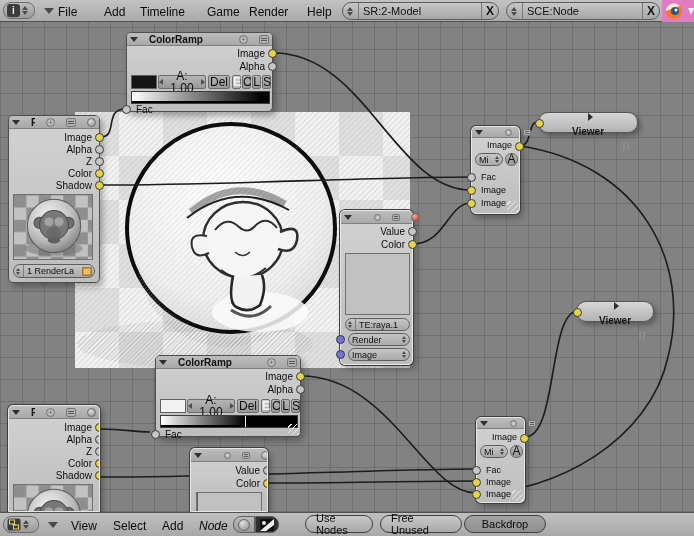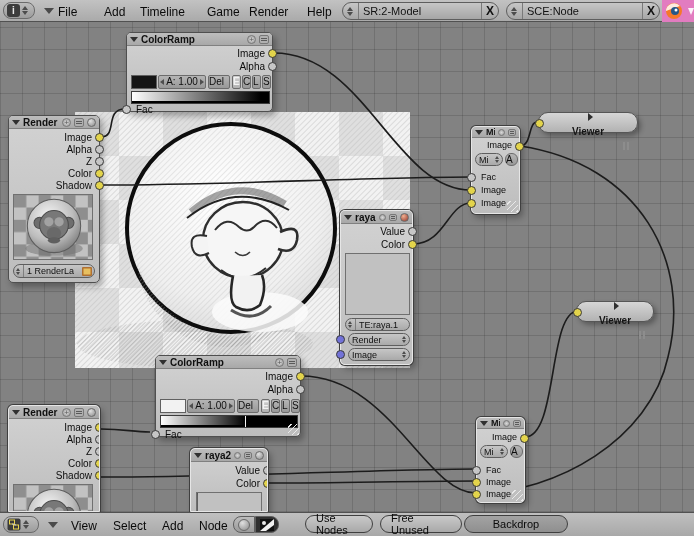--- a/index.html
+++ b/index.html
@@ -33,38 +33,38 @@
       repeating-linear-gradient(0deg, rgba(0,0,0,0.13) 0 1px, transparent 1px 22px),
       repeating-linear-gradient(90deg, rgba(0,0,0,0.13) 0 1px, transparent 1px 22px);
     overflow:hidden;}
   #backdrop{position:absolute;left:75px;top:90px;width:335px;height:256px;}
   #wires{position:absolute;left:0;top:0;width:694px;height:490px;pointer-events:none;}
   
   .node{position:absolute;background:linear-gradient(#d2d2d2,#bdbdbd);border:1px solid #4f4f4f;
     border-radius:5px;box-shadow:3px 4px 6px rgba(0,0,0,0.30);font-size:10px;}
   .node.sel{border:1px solid #e6e6e6;box-shadow:0 0 0 1px #3f3f3f,3px 4px 6px rgba(0,0,0,0.30);}
   .nhead{position:absolute;left:0;top:0;right:0;height:13px;background:linear-gradient(#bdbdbd,#a8a8a8);
-    border-bottom:1px solid #808080;border-radius:4px 4px 0 0;display:flex;align-items:center;padding:0 3px;gap:3px;}
+    border-bottom:1px solid #808080;border-radius:4px 4px 0 0;display:flex;align-items:center;padding:0 3px;gap:11px;}
   .ntitle{font-size:10px;font-weight:bold;color:#101010;white-space:nowrap;overflow:hidden;flex:1;}
   .tri-c{width:0;height:0;border-left:4px solid transparent;border-right:4px solid transparent;border-top:5px solid #303030;flex:0 0 auto;}
   .tri-r{width:0;height:0;border-top:4px solid transparent;border-bottom:4px solid transparent;border-left:5px solid #303030;}
   .hic{flex:0 0 auto;}
   .ic-plus{width:9px;height:9px;border-radius:50%;background:radial-gradient(#d8d8d8,#9a9a9a);border:1px solid #787878;
     color:#555;font-size:8px;line-height:7px;text-align:center;}
   .ic-menu{width:10px;height:9px;border:1px solid #787878;border-radius:2px;background:#b0b0b0;
     display:flex;flex-direction:column;justify-content:center;gap:1px;padding:1px;}
   .ic-menu i{display:block;height:1px;background:#5a5a5a;}
   .ic-ball{width:9px;height:9px;border-radius:50%;border:1px solid #6a6a6a;background:radial-gradient(circle at 35% 30%,#e0e0e0,#8a8a8a);}
   .ic-ball.red{background:radial-gradient(circle at 35% 30%,#f2b090,#90352a);}
   .rlab{position:absolute;right:7px;font-size:10px;color:#0c0c0c;white-space:nowrap;}
   .llab{position:absolute;left:9px;font-size:10px;color:#0c0c0c;white-space:nowrap;}
   .sock{position:absolute;width:9px;height:9px;border-radius:50%;border:1px solid #3a3a3a;}
   .sock.y{background:#e3d44b;} .sock.g{background:#c6c6c6;} .sock.p{background:#7272d8;}
   .sbtn{position:absolute;height:14px;background:linear-gradient(#b5b5b5,#989898);border:1px solid #6c6c6c;
-    font-size:10px;text-align:left;line-height:12px;color:#0e0e0e;border-radius:2px;}
+    font-size:12px;text-align:center;line-height:12px;color:#0e0e0e;border-radius:2px;}
   .sbtn.active{background:linear-gradient(#cfcfcf,#b2b2b2);color:#f2f2f2;font-weight:bold;}
   .pillfield{position:absolute;border:1px solid #5e5e5e;border-radius:7px;
     background:linear-gradient(#c6c6c6,#a9a9a9);display:flex;align-items:center;overflow:hidden;font-size:9px;}
   .pillfield .sp{padding:0 2px;border-right:1px solid #7e7e7e;height:100%;display:flex;align-items:center;}
   .pillfield .sp2{padding:0 2px;margin-left:auto;height:100%;display:flex;align-items:center;}
   .pillfield .txt{padding:0 3px;white-space:nowrap;}
   .mini-ud{display:inline-block;width:5px;height:7px;position:relative;}
   .mini-ud::before{content:"";position:absolute;top:0;left:0;border-left:2.5px solid transparent;border-right:2.5px solid transparent;border-bottom:3px solid #4c4c4c;}
   .mini-ud::after{content:"";position:absolute;bottom:0;left:0;border-left:2.5px solid transparent;border-right:2.5px solid transparent;border-top:3px solid #4c4c4c;}
   .preview{position:absolute;border:1px solid #707070;background:#888;overflow:hidden;box-shadow:inset 1px 1px 2px rgba(0,0,0,.4);}
@@ -514,29 +514,29 @@
         <rect x="2.5" y="2" width="5" height="4" fill="none" stroke="#e8d44c" stroke-width="1"></rect>
         <rect x="6.5" y="7" width="5" height="4" fill="none" stroke="#e8d44c" stroke-width="1"></rect>
         <line x1="5" y1="6" x2="9" y2="7" stroke="#cccccc" stroke-width="1"></line>
       </svg>
       <span class="updown"></span>
     </div>
     <span class="tri-down" style="position:absolute;left:48px;top:9px;"></span>
     <span class="menu-item" style="left:68px;top:4px;">View</span>
     <span class="menu-item" style="left:110px;top:4px;">Select</span>
     <span class="menu-item" style="left:159px;top:4px;">Add</span>
-    <span class="menu-item" style="left:196px;top:4px;">Node</span>
+    <span class="menu-item" style="left:196px;top:4px;font-style:italic;">Node</span>
     <div class="icbtn" style="left:233px;width:22px;border-radius:8px 0 0 8px;">
       <span class="ic-ball" style="width:12px;height:12px;"></span>
     </div>
     <div class="icbtn dark" style="left:255px;width:24px;border-radius:0 8px 8px 0;">
       <svg width="14" height="12">
         <rect width="14" height="12" fill="#111"></rect>
         <path d="M0,12 L14,0 L14,6 L6,12 Z" fill="#f0f0f0"></path>
         <circle cx="4" cy="4" r="2" fill="#e8e8e8"></circle>
       </svg>
     </div>
     <div class="fbtn" style="left:305px;width:68px;">Use Nodes</div>
     <div class="fbtn" style="left:380px;width:82px;">Free Unused</div>
-    <div class="fbtn pressed" style="left:464px;width:104px;">Backdrop</div>
+    <div class="fbtn pressed" style="left:464px;width:82px;">Backdrop</div>
   </div>
 
 </div>
 
 </body></html>

